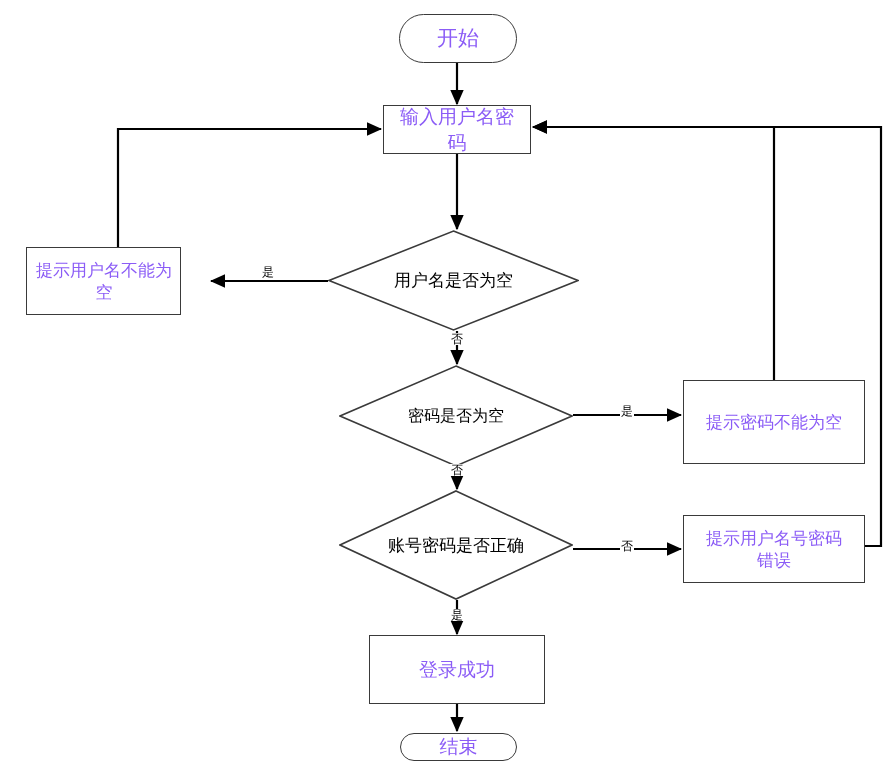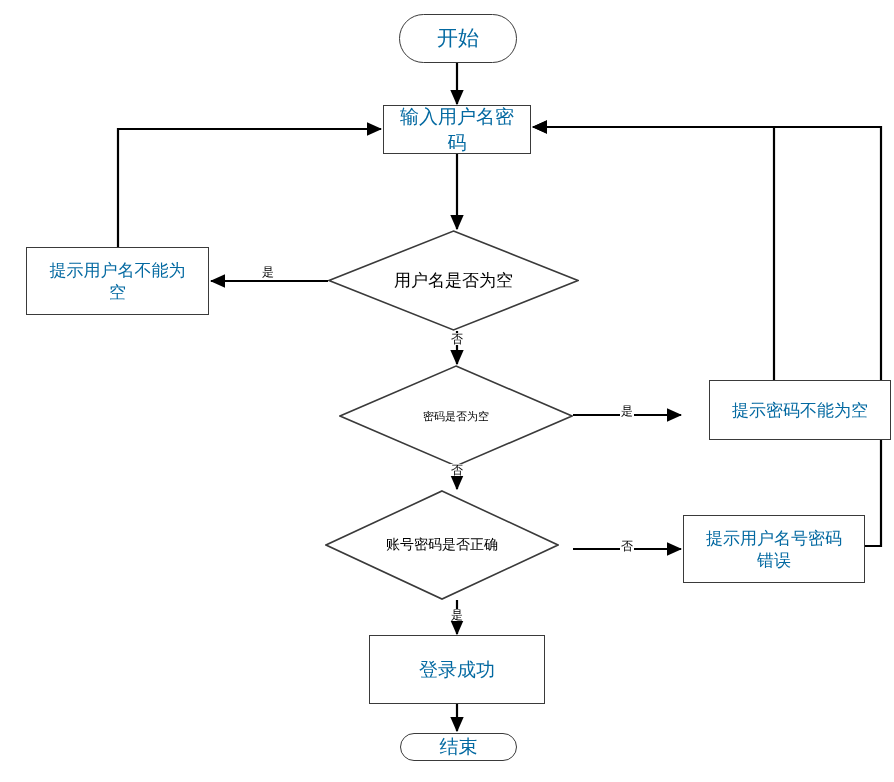--- a/index.html
+++ b/index.html
@@ -25,21 +25,21 @@
     width: 894px;
     height: 782px;
   }
   .node {
     position: absolute;
     box-sizing: border-box;
     display: flex;
     align-items: center;
     justify-content: center;
     text-align: center;
-    color: #0369a1;
+    color: #8b5cf6;
     line-height: 1.32;
   }
   .node.process {
     border: 1.6px solid #3a3a3a;
     background: #ffffff;
   }
   .node.terminator {
     border: 1.6px solid #3a3a3a;
     background: #ffffff;
     border-radius: 999px;
@@ -121,37 +121,37 @@
 码</span>
   </div>
 
   <div class="decision" style="left:328px; top:230px; width:251px; height:101px; font-size:17px;">
     <svg class="dec-svg" width="251" height="101" viewBox="0 0 251 101" xmlns="http://www.w3.org/2000/svg">
       <polygon points="125.5,1 250,50.5 125.5,100 1,50.5" fill="#ffffff" stroke="#3a3a3a" stroke-width="1.6"></polygon>
     </svg>
     <span class="node-text">用户名是否为空</span>
   </div>
 
-  <div class="node process" style="left:26px; top:247px; width:183px; height:68px; font-size:17px;">
+  <div class="node process" style="left:26px; top:247px; width:155px; height:68px; font-size:17px;justify-content:flex-end;">
     <span class="node-text">提示用户名不能为
 空</span>
   </div>
 
-  <div class="decision" style="left:339px; top:365px; width:234px; height:102px; font-size:11px;">
+  <div class="decision" style="left:339px; top:365px; width:234px; height:102px; font-size:16px;">
     <svg class="dec-svg" width="234" height="102" viewBox="0 0 234 102" xmlns="http://www.w3.org/2000/svg">
       <polygon points="117,1 233,51 117,101 1,51" fill="#ffffff" stroke="#3a3a3a" stroke-width="1.6"></polygon>
     </svg>
     <span class="node-text">密码是否为空</span>
   </div>
 
-  <div class="node process" style="left:709px; top:380px; width:182px; height:60px; font-size:17px;">
+  <div class="node process" style="left:683px; top:380px; width:182px; height:84px; font-size:17px;">
     <span class="node-text">提示密码不能为空</span>
   </div>
 
-  <div class="decision" style="left:325px; top:490px; width:234px; height:110px; font-size:14px;">
+  <div class="decision" style="left:339px; top:490px; width:234px; height:110px; font-size:17px;">
     <svg class="dec-svg" width="234" height="110" viewBox="0 0 234 110" xmlns="http://www.w3.org/2000/svg">
       <polygon points="117,1 233,55 117,109 1,55" fill="#ffffff" stroke="#3a3a3a" stroke-width="1.6"></polygon>
     </svg>
     <span class="node-text">账号密码是否正确</span>
   </div>
 
   <div class="node process" style="left:683px; top:515px; width:182px; height:68px; font-size:17px;">
     <span class="node-text">提示用户名号密码
 错误</span>
   </div>

